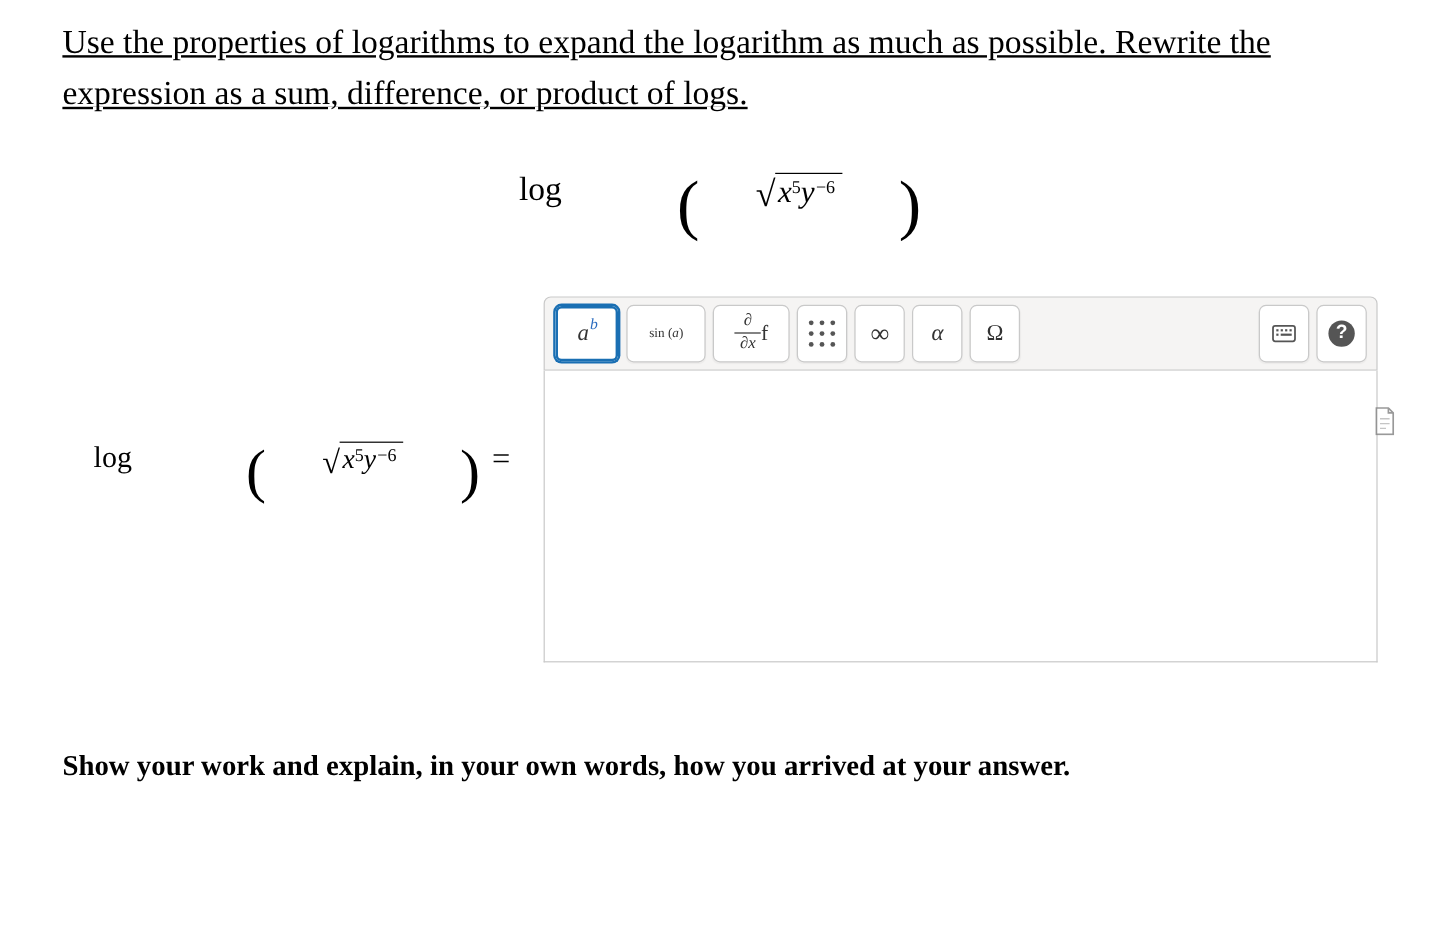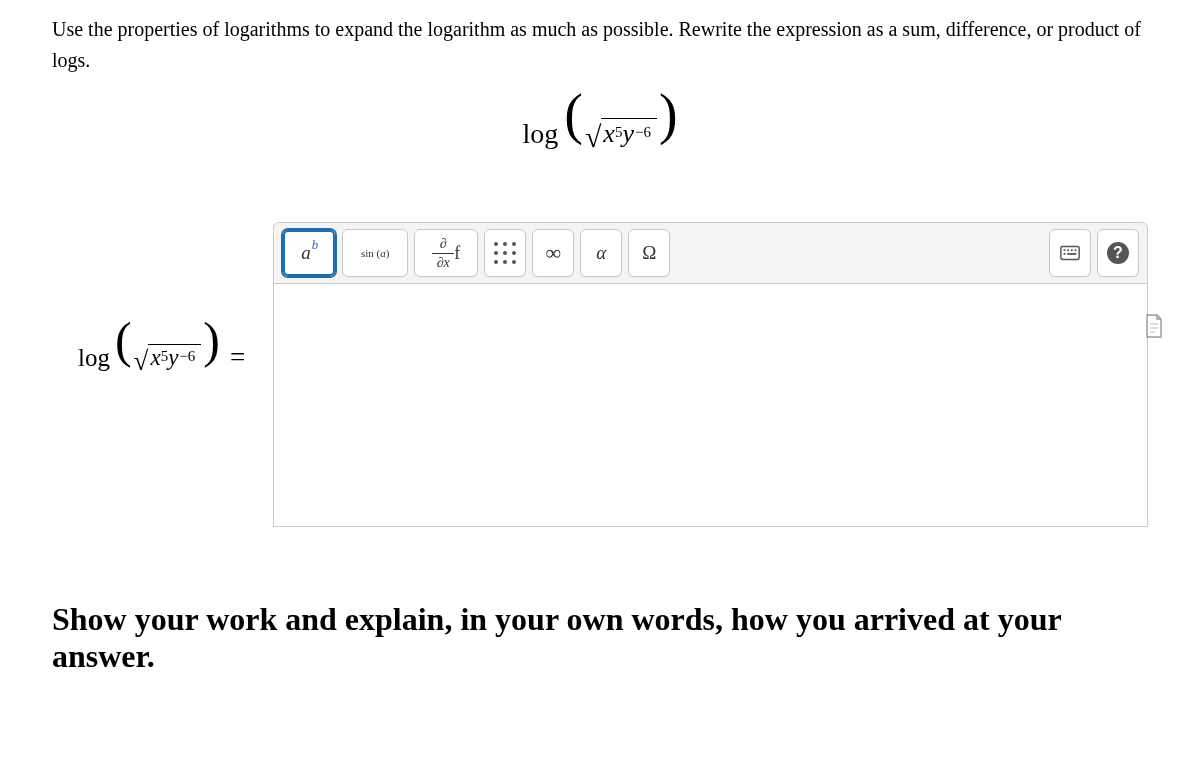--- a/index.html
+++ b/index.html
@@ -9,32 +9,34 @@
     height: 774px;
     font-family: "Times New Roman", Times, serif;
     color: #000;
     background: #fff;
     overflow: hidden;
   }
   .page {
     padding: 14px 52px 0 52px;
   }
   .prompt {
-    font-size: 20px;
+    font-size: 28px;
     line-height: 1.55;
+    text-decoration: underline;
   }
   .formula-display {
     text-align: center;
     margin-top: 42px;
     font-size: 28px;
   }
   .expr {
     display: inline-flex;
-    align-items: flex-start;
+    align-items: flex-end;
     white-space: nowrap;
+    gap: 45px;
   }
   .expr .log {
     font-style: normal;
   }
   .paren {
     font-size: 56px;
     line-height: 0;
     position: relative;
     top: -4px;
     font-weight: 100;
@@ -193,21 +195,21 @@
   }
   .doc-icon {
     position: absolute;
     right: -16px;
     top: 92px;
     opacity: 0.85;
   }
   .doc-icon svg { width: 20px; height: 24px; }
 
   .show-work {
-    font-size: 32px;
+    font-size: 24px;
     margin-top: 74px;
   }
 </style>
 </head>
 <body>
 
 <div class="page">
   <div class="prompt">Use the properties of logarithms to expand the logarithm as much as possible. Rewrite the expression as a sum, difference, or product of logs.</div>
 
   <div class="formula-display">

